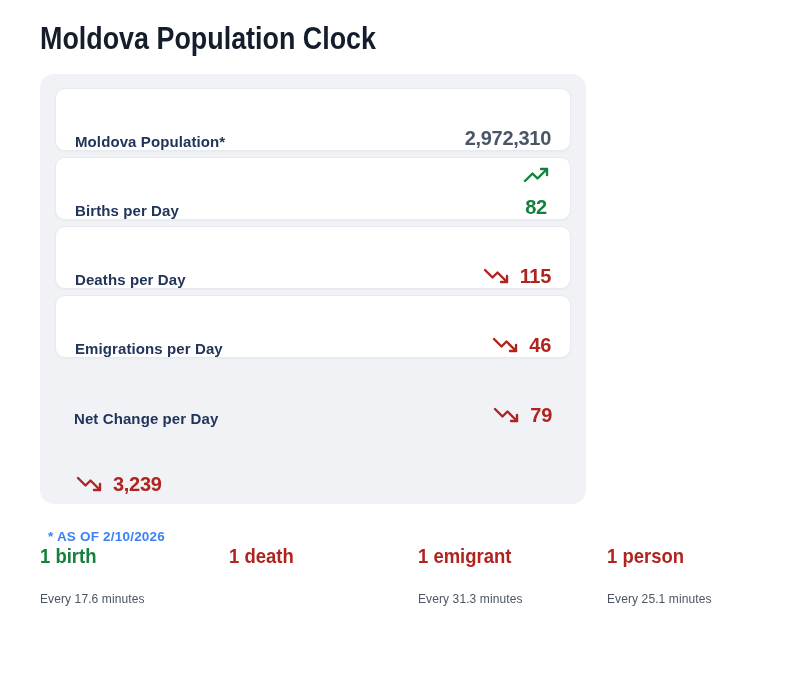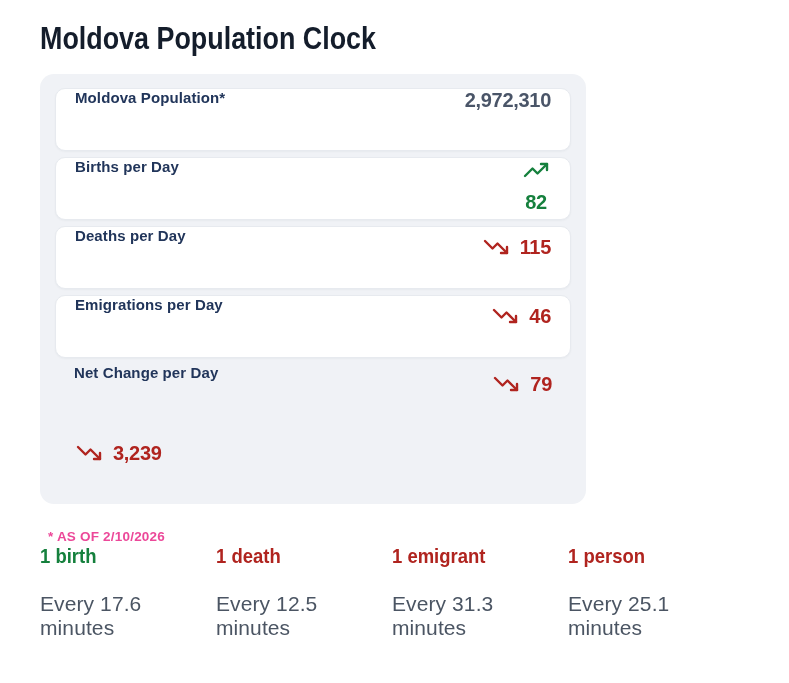--- a/index.html
+++ b/index.html
@@ -27,21 +27,21 @@
     margin-top: 17px;
     width: 546px;
     background: #f0f2f6;
     border-radius: 14px;
     padding: 14px 15px 8px 15px;
   }
 
   .clock-row {
     height: 63px;
     display: flex;
-    align-items: flex-start;
+    align-items: flex-end;
     justify-content: space-between;
     padding: 0 19px;
     border-radius: 10px;
     margin-bottom: 6px;
   }
   .clock-row.card {
     background: #ffffff;
     border: 1px solid #e7eaef;
     box-shadow: 0 1px 2px rgba(30,41,59,0.04);
   }
@@ -66,21 +66,21 @@
   .row-value.neutral { color: #4a5568; }
   .row-value.up      { color: #15803d; flex-direction: column; }
   .row-value.down    { color: #b0241f; margin-top: 8px; }
   .trend-icon { display: inline-flex; }
   .trend-icon svg { stroke: currentColor; }
 
   .footnote {
     margin: 25px 0 0 8px;
     font-size: 13.5px;
     font-weight: 700;
-    color: #ec4899;
+    color: #3b82f6;
     letter-spacing: 0.2px;
   }
 
   .freq-row {
     display: flex;
   }
   .freq-item { width: 189px; }
   .freq-item:last-child { width: auto; }
 
   .freq-heading {
@@ -89,21 +89,21 @@
     font-weight: 700;
     transform: scaleX(0.88);
     transform-origin: left center;
     white-space: nowrap;
   }
   .freq-heading.positive { color: #15803d; }
   .freq-heading.negative { color: #b0241f; }
 
   .freq-interval {
     margin-top: 24px;
-    font-size: 21px;
+    font-size: 12px;
     color: #4b5563;
     letter-spacing: 0.1px;
   }
 </style>
 </head>
 <body>
 
 <div class="page">
 
   <span class="page-title">Moldova Population Clock</span>
@@ -185,21 +185,20 @@
 
   <div class="freq-row">
 
     <div class="freq-item">
       <span class="freq-heading positive">1 birth</span>
       <div class="freq-interval">Every 17.6 minutes</div>
     </div>
 
     <div class="freq-item">
       <span class="freq-heading negative">1 death</span>
-      <div class="freq-interval">Every 12.5 minutes</div>
     </div>
 
     <div class="freq-item">
       <span class="freq-heading negative">1 emigrant</span>
       <div class="freq-interval">Every 31.3 minutes</div>
     </div>
 
     <div class="freq-item">
       <span class="freq-heading negative">1 person</span>
       <div class="freq-interval">Every 25.1 minutes</div>

